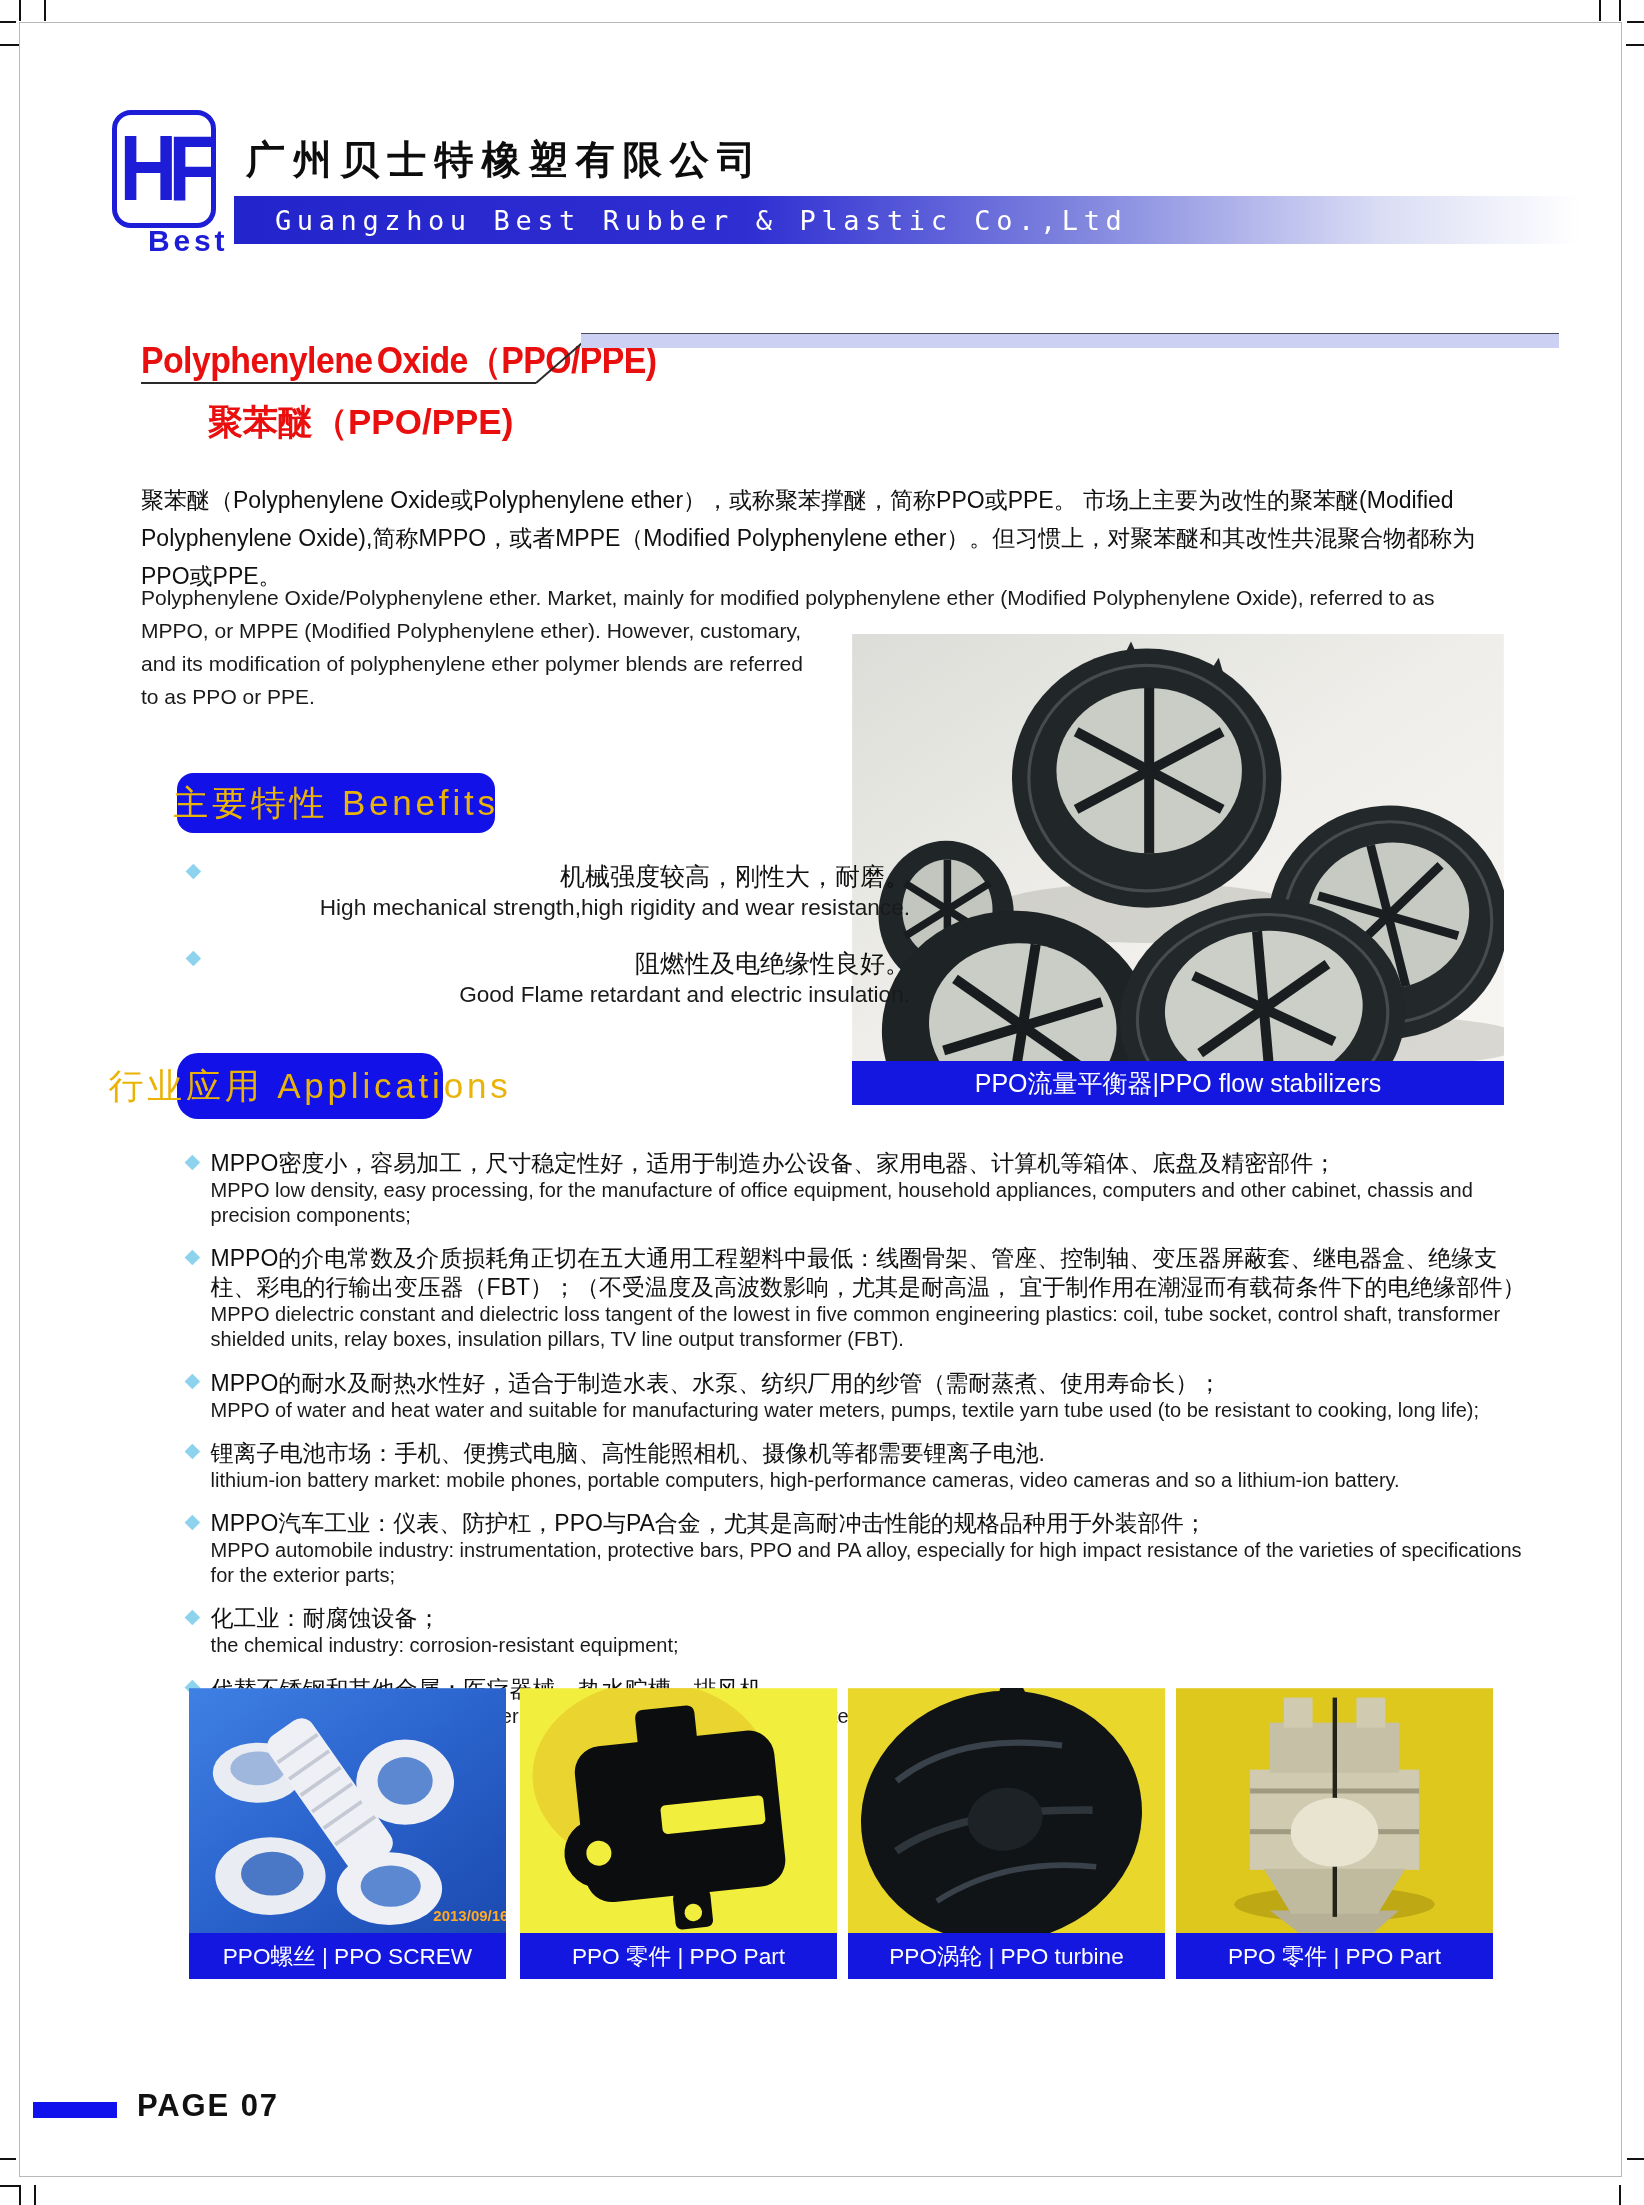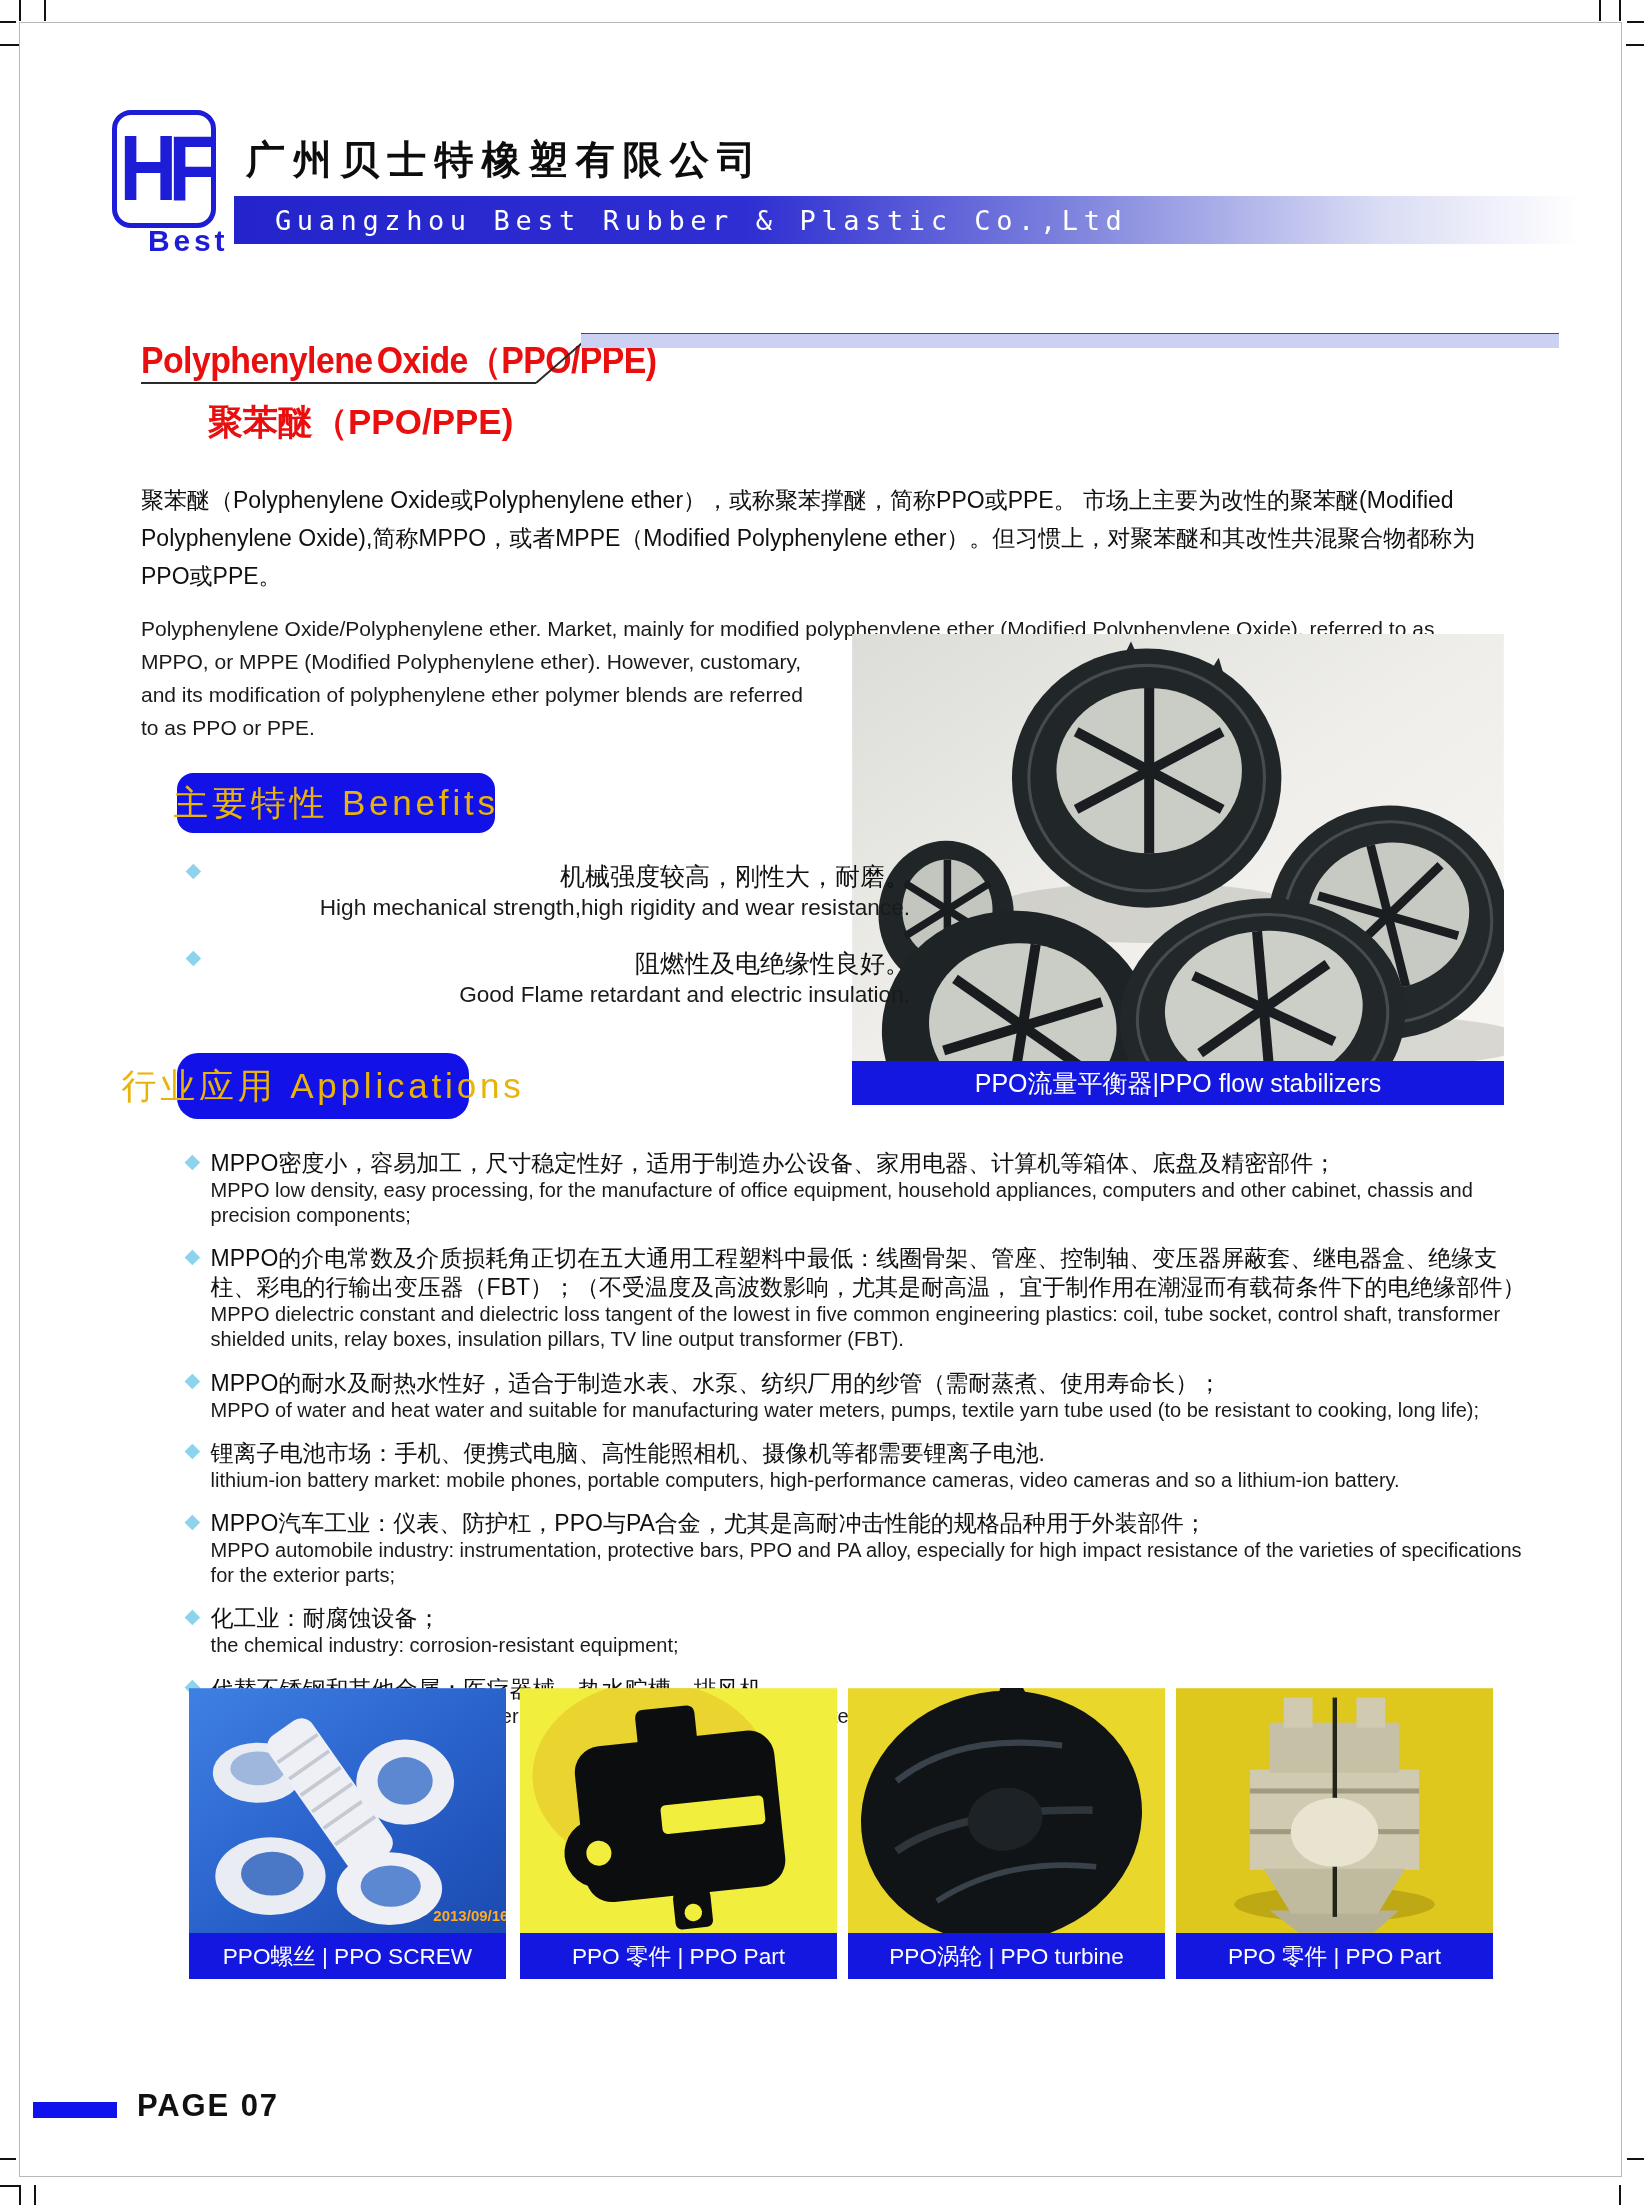--- a/index.html
+++ b/index.html
@@ -84,21 +84,21 @@
 <div class="abs rule" style="left:536px;top:382px;width:61px;height:1.9px;transform:rotate(-41deg);transform-origin:left center;"></div>
 <div class="abs lav-band" style="left:581px;top:333px;width:978px;height:13.8px;"></div>
 <div class="abs title-zh" style="left:208px;top:399px;">聚苯醚（PPO/PPE)</div>
 
 <div class="abs" style="left:141px;top:481px;">
   <div class="p-zh">聚苯醚（Polyphenylene Oxide或Polyphenylene ether），或称聚苯撑醚，简称PPO或PPE。 市场上主要为改性的聚苯醚(Modified</div>
   <div class="p-zh">Polyphenylene Oxide),简称MPPO，或者MPPE（Modified Polyphenylene ether）。但习惯上，对聚苯醚和其改性共混聚合物都称为</div>
   <div class="p-zh">PPO或PPE。</div>
 </div>
 
-<div class="abs" style="left:141px;top:612px;">
+<div class="abs" style="left:141px;top:581px;">
   <div class="p-en">Polyphenylene Oxide/Polyphenylene ether. Market, mainly for modified polyphenylene ether (Modified Polyphenylene Oxide), referred to as</div>
   <div class="p-en">MPPO, or MPPE (Modified Polyphenylene ether). However, customary,</div>
   <div class="p-en">and its modification of polyphenylene ether polymer blends are referred</div>
   <div class="p-en">to as PPO or PPE.</div>
 </div>
 
 <div class="abs photo" style="left:852px;top:634px;width:652px;height:428px;">
   <svg width="652" height="428" viewBox="0 0 1040 683">
     <defs>
       <linearGradient id="bg1" x1="0" y1="0" x2="1" y2="1">
@@ -181,21 +181,21 @@
     <div class="b-zh">机械强度较高，刚性大，耐磨。</div>
     <div class="b-en">High mechanical strength,high rigidity and wear resistance.</div>
   </div>
   <div class="b-item">
     <span class="diamond"></span>
     <div class="b-zh">阻燃性及电绝缘性良好。</div>
     <div class="b-en">Good Flame retardant and electric insulation.</div>
   </div>
 </div>
 
-<div class="abs badge" style="left:177px;top:1053px;width:292px;height:66px;border-radius:21px;">
+<div class="abs badge" style="left:177px;top:1053px;width:266px;height:66px;border-radius:21px;">
   <span>行业应用 Applications</span>
 </div>
 
 <div class="abs" style="left:188px;top:1149px;width:1341px;">
   <div class="a-item">
     <span class="diamond"></span>
     <div class="a-zh">MPPO密度小，容易加工，尺寸稳定性好，适用于制造办公设备、家用电器、计算机等箱体、底盘及精密部件；</div>
     <div class="a-en">MPPO low density, easy processing,  for the manufacture of office equipment, household appliances, computers and other cabinet, chassis and precision components;</div>
   </div>
   <div class="a-item">

